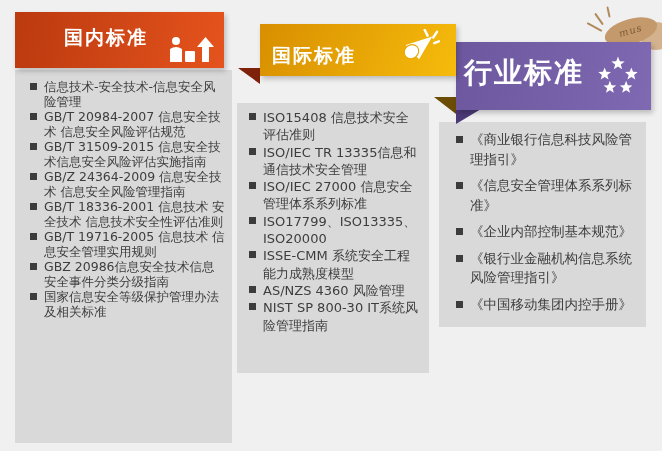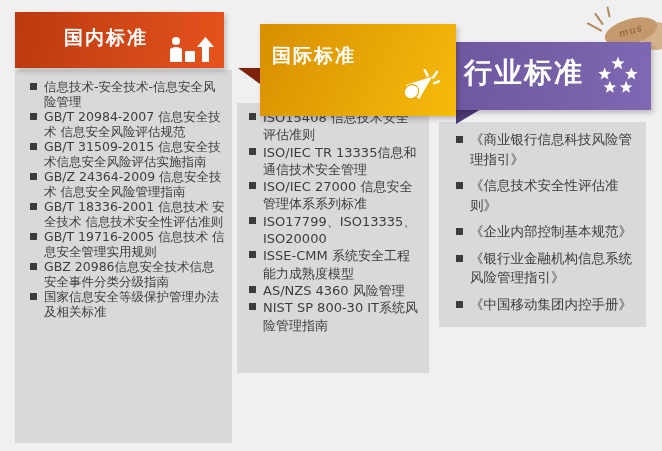--- a/index.html
+++ b/index.html
@@ -7,21 +7,21 @@
     position:relative; width:662px; height:451px; overflow:hidden;
     background:#f0f0f1;
     font-family:"DejaVu Sans","Liberation Sans",sans-serif;
   }
   
   .hdr { position:absolute; color:#fff; font-weight:bold; box-shadow:2px 3px 5px rgba(0,0,0,.22); }
   .hdr .title { position:absolute; letter-spacing:2px; white-space:nowrap; }
   .h1 { left:15px; top:12px; width:209px; height:56px; z-index:5;
         background:linear-gradient(100deg,#bb3a0f,#e5531d); }
   .h1 .title { left:49px; top:13px; font-size:19px; }
-  .h2 { left:260px; top:24px; width:196px; height:92px; z-index:4;
+  .h2 { left:260px; top:24px; width:196px; height:52px; z-index:4;
         background:linear-gradient(115deg,#d88f00,#f6bb0c); }
   .h2 .title { left:12px; top:19px; font-size:19px; }
   .h3 { left:456px; top:42px; width:195px; height:68px; z-index:3;
         background:linear-gradient(100deg,#6d579e,#7e69b2); }
   .h3 .title { left:8px; top:12px; font-size:28px;text-align:right; }
   
   .fold { position:absolute; }
   .foldA { left:238px; top:68px; width:22px; height:16px; background:#7f220c;
            clip-path:polygon(0 0,100% 0,100% 100%); z-index:4; }
   .foldB { left:434px; top:97px; width:22px; height:17px; background:#6b4c05;
@@ -133,20 +133,20 @@
       <use href="#st" transform="translate(22,9) scale(1.05)"></use>
       <use href="#st" transform="translate(8,20)"></use>
       <use href="#st" transform="translate(36,20)"></use>
       <use href="#st" transform="translate(13.5,34)"></use>
       <use href="#st" transform="translate(30.5,34)"></use>
     </svg>
   </div>
   <div class="panel p3">
     <ul>
         <li>《商业银行信息科技风险管理指引》</li>
-        <li>《信息技术安全性评估准则》</li>
+        <li>《信息安全管理体系系列标准》</li>
         <li>《企业内部控制基本规范》</li>
         <li>《银行业金融机构信息系统风险管理指引》</li>
         <li>《中国移动集团内控手册》</li>
       </ul>
   </div>
 
 </div>
 
 </body></html>

